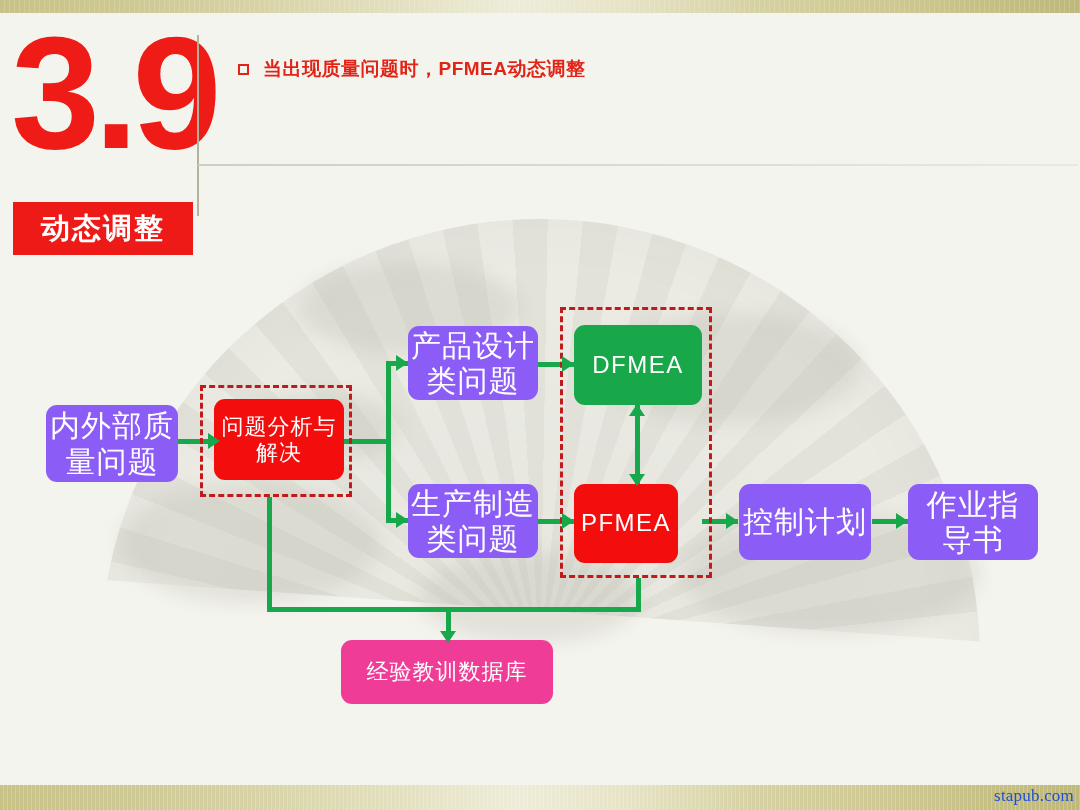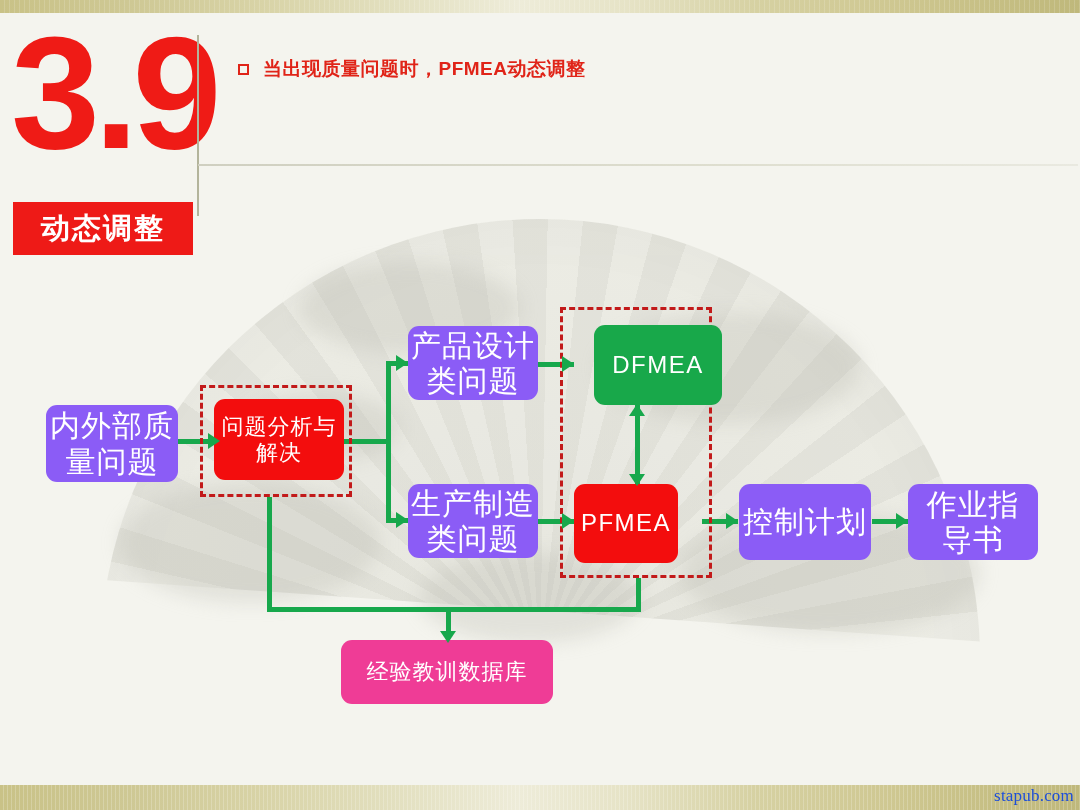--- a/index.html
+++ b/index.html
@@ -187,21 +187,21 @@
     justify-content: center;
     text-align: center;
     color: #ffffff;
     line-height: 1.18;
     font-weight: 400;
     letter-spacing: 1px;
     z-index: 4;
   }
   .node--blue  { background: #8b5cf6; font-size: 30px; }
   .node--red   { background: #f30d0d; font-size: 22px; }
-  .node--green { background: #18a84a; font-size: 24px; letter-spacing: 1.5px; margin-left: 20px; }
+  .node--green { background: #18a84a; font-size: 24px; letter-spacing: 1.5px; }
   .node--pink  { background: #ef3c96; font-size: 22px; }
   .node--redlabel { background: #f30d0d; font-size: 24px; letter-spacing: 1.5px; }
 
   .dash-box {
     position: absolute;
     box-sizing: border-box;
     border: 3px dashed #c21a1a;
     z-index: 3;
   }
 

